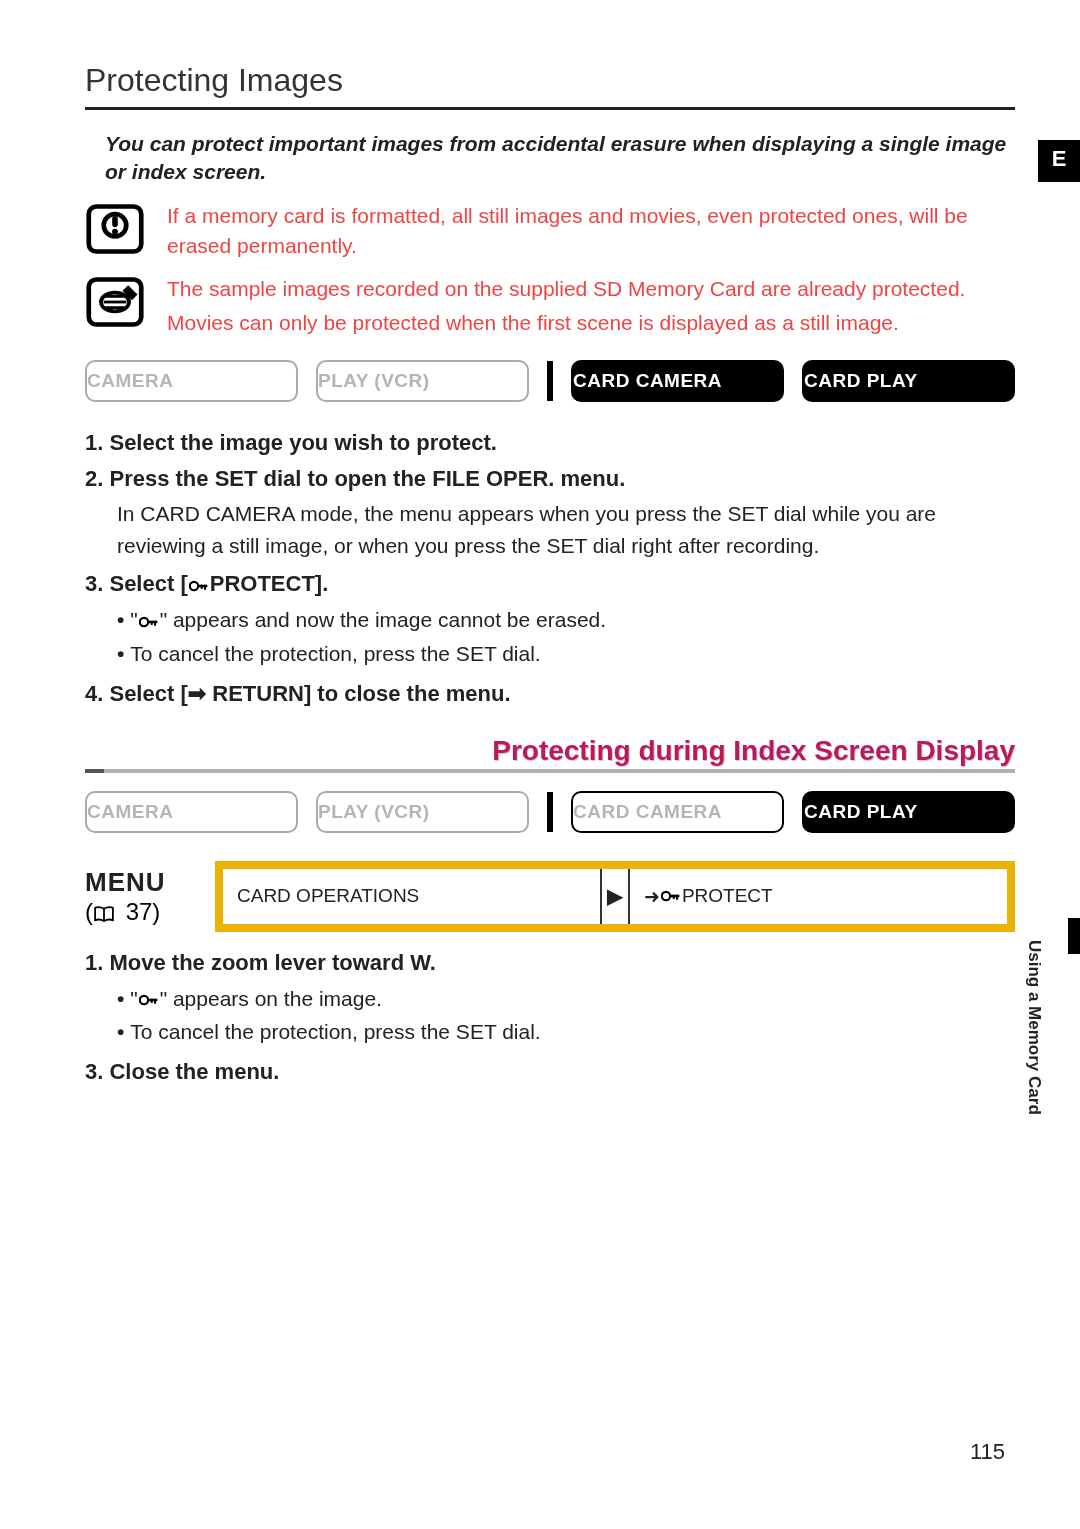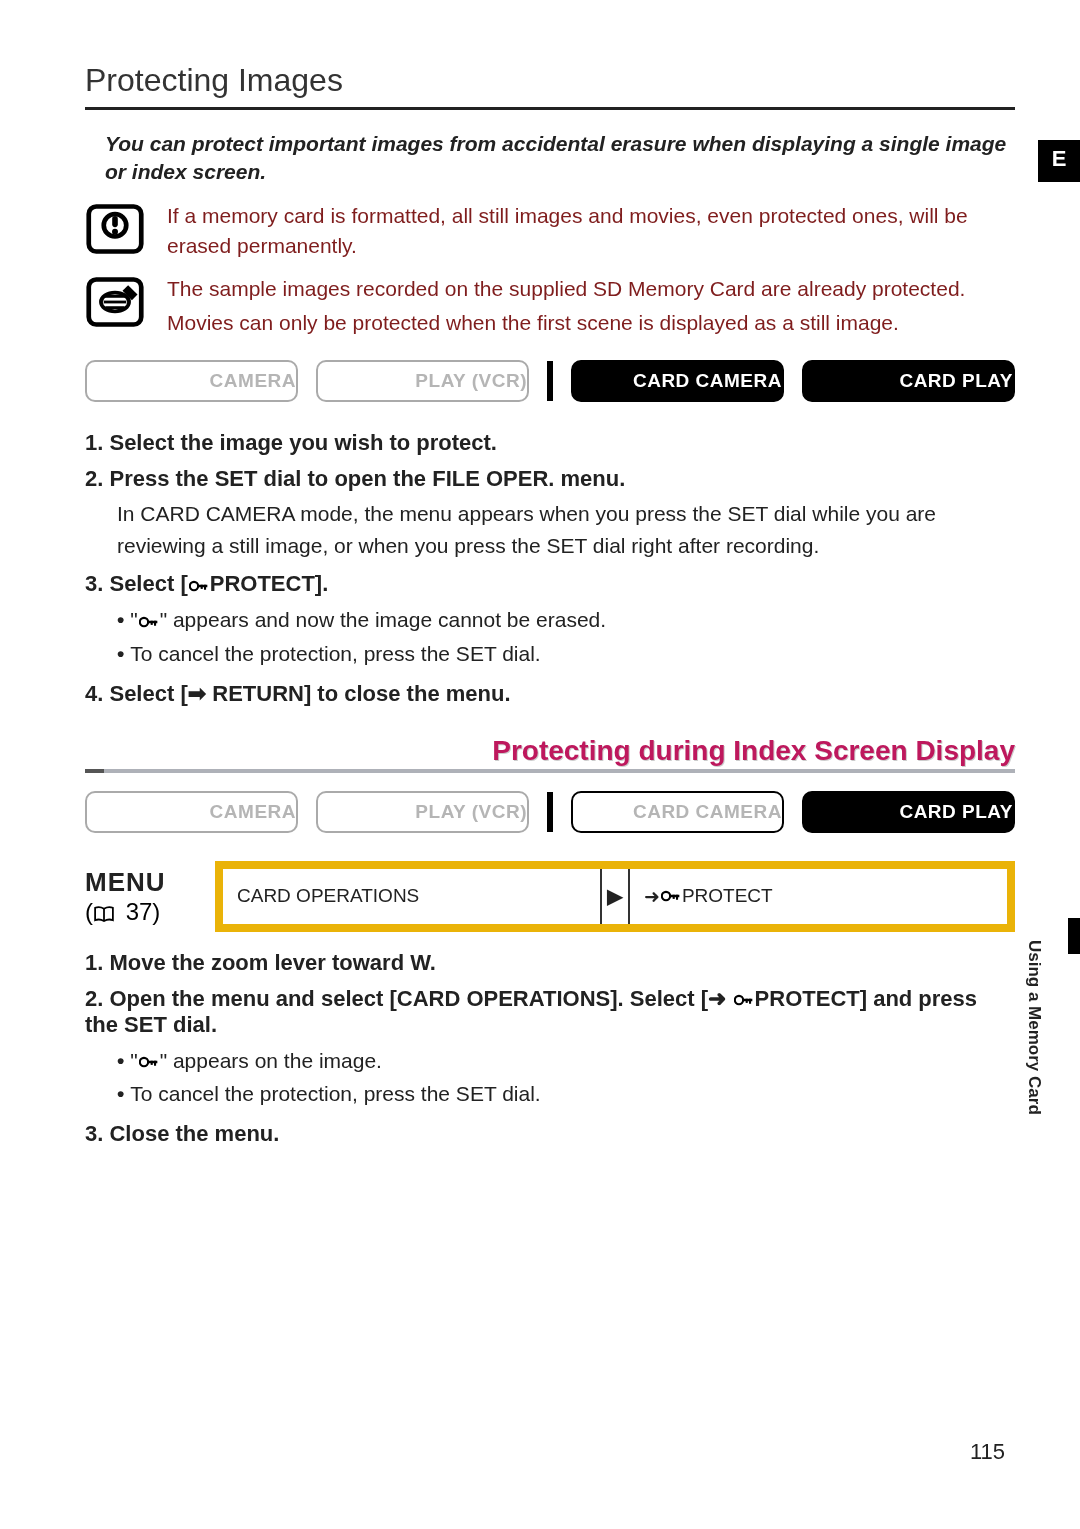--- a/index.html
+++ b/index.html
@@ -55,39 +55,39 @@
     padding-left: 0;
   }
   .note-icon {
     flex: 0 0 60px;
     height: 56px;
     display:flex;align-items:center;justify-content:center;
   }
   .note-text {
     font-size: 21px;
     line-height: 1.45;
-    color: #7f1d1d;
+    color: #ef4444;
     flex: 1;
   }
   .note-text p { margin-bottom: 4px; }
   .mode-row {
     display: flex;
     justify-content: space-between;
     gap: 18px;
     margin: 18px 0 28px 0;
     align-items:center;
   }
   .sep {
     width: 6px; height:40px; background:#000; flex:0 0 6px;
   }
   .mode-box {
     flex: 1;
     border: 2px solid #aaa;
     border-radius: 10px;
-    text-align: right;
+    text-align: left;
     padding: 8px 0;
     font-size: 19px;
     font-weight: 700;
     color: #b5b5b5;
     letter-spacing: 0.5px;
     background:#fff;
   }
   .mode-box.active {
     background: #000;
     color: #fff;
@@ -288,28 +288,20 @@
             <rect x="18" y="6.5" width="2.5" height="6" fill="#000"></rect>
             <rect x="14" y="6.5" width="2.5" height="5" fill="#000"></rect>
           </svg>
           <span>PROTECT</span>
       </div>
     </div>
   </div>
 
   <div class="steps">
     <div class="step-head">1. Move the zoom lever toward W.</div>
-    <div class="step-head">
-      <span>2. Open the menu and select [CARD OPERATIONS]. Select [➜ </span><svg class="key-icon" viewBox="0 0 24 16">
-          <circle cx="6" cy="8" r="5" fill="none" stroke="#000" stroke-width="2.5"></circle>
-          <rect x="10" y="6.5" width="12" height="3" fill="#000"></rect>
-          <rect x="18" y="6.5" width="2.5" height="6" fill="#000"></rect>
-          <rect x="14" y="6.5" width="2.5" height="5" fill="#000"></rect>
-        </svg><span>PROTECT] and press the SET dial.</span>
-    </div>
     <ul class="bullets">
       <li>
         <span>"</span><svg class="key-icon" viewBox="0 0 24 16">
             <circle cx="6" cy="8" r="5" fill="none" stroke="#000" stroke-width="2.5"></circle>
             <rect x="10" y="6.5" width="12" height="3" fill="#000"></rect>
             <rect x="18" y="6.5" width="2.5" height="6" fill="#000"></rect>
             <rect x="14" y="6.5" width="2.5" height="5" fill="#000"></rect>
           </svg><span>" appears on the image.</span>
       </li>
       <li>To cancel the protection, press the SET dial.</li>

